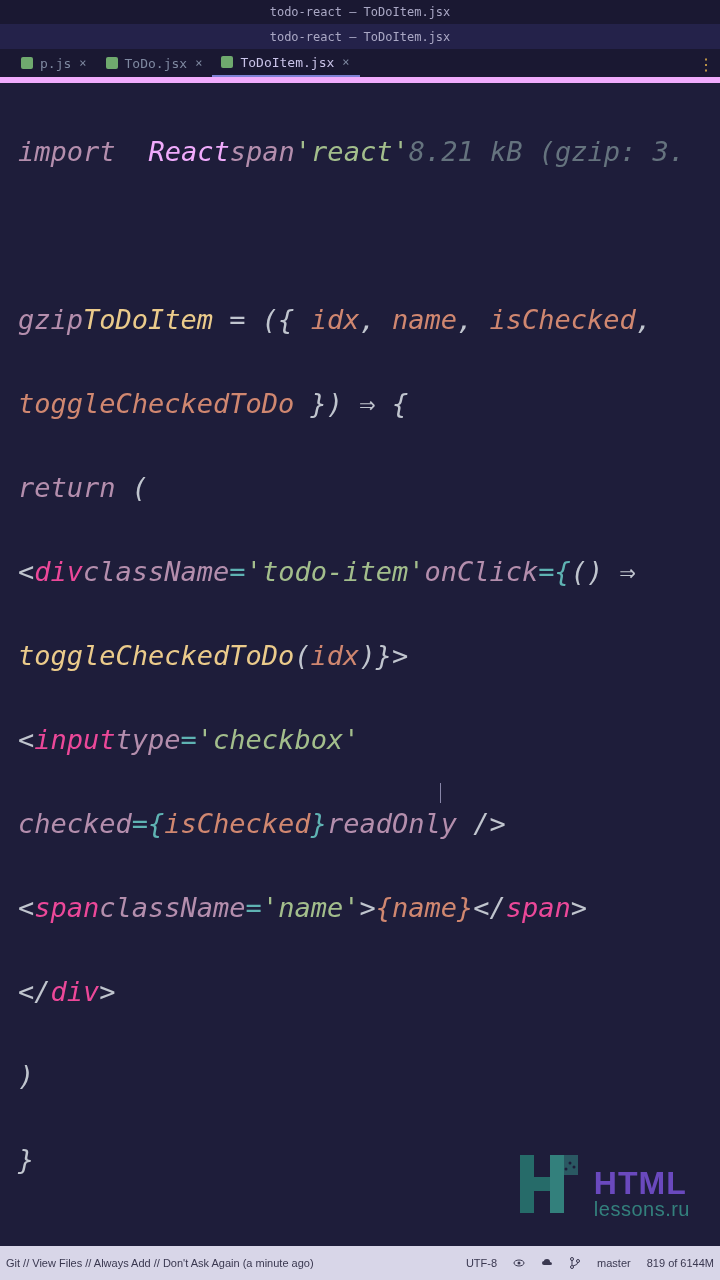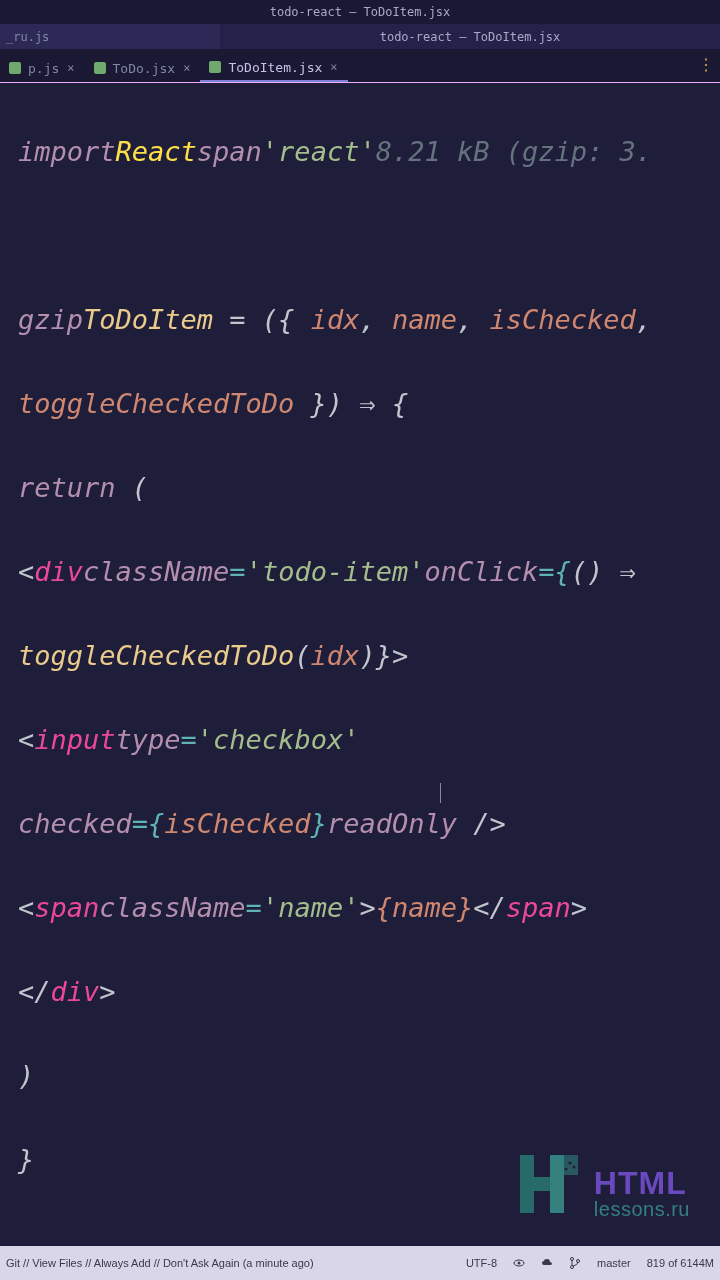--- a/index.html
+++ b/index.html
@@ -41,22 +41,22 @@
     flex: 1;
     text-align: center;
     font-size: 12px;
     color: #aaa8c5;
   }
   .tabbar {
     height: 34px;
     background: #1a1832;
     display: flex;
     align-items: flex-end;
-    padding-left: 0;
-    border-bottom: 1px solid #f0abfc;
+    padding-left: 12px;
+    border-bottom: 6px solid #f0abfc;
     position: relative;
   }
   .tab {
     display: flex;
     align-items: center;
     height: 28px;
     padding: 0 8px;
     font-size: 13px;
     color: #7f89a1;
     gap: 6px;
@@ -97,21 +97,21 @@
   .code {
     font-size: 27px;
     line-height: 42px;
     padding-left: 18px;
     font-family: "Menlo", "Consolas", monospace;
     font-style: italic;
     white-space: pre;
   }
   .line { height: 42px; display: flex; align-items: center;}
   .tok-kw { color: #b48ead; font-style: italic; }
-  .tok-var { color: #fde047; font-style: italic;}
+  .tok-var { color: #f0abfc; font-style: italic; margin-left: 33px;}
   .tok-str { color: #a3be8c; }
   .tok-meta { color: #65737e; font-style: italic;}
   .tok-fn { color: #ebcb8b; }
   .tok-param { color: #d08770; }
   .tok-punc { color: #c0c5ce; }
   .tok-op { color: #5fb3b3; }
   .tok-tag { color: #ec4899; }
   .tok-attr { color: #b48ead; font-style: italic;}
   .tok-jsx-brace { color: #d08770; }
   .tok-ident2 { color: #d08770; }
@@ -161,23 +161,20 @@
   .branch-icon svg, .eye-icon svg, .cloud-icon svg { display:block; }
 </style>
 </head>
 <body>
 
 <div class="titlebar">
   <span>todo-react – ToDoItem.jsx</span>
 </div>
 
 <div class="topbar">
-  <div class="topbar-left">
-    <span>_ru.js</span>
-  </div>
   <div class="topbar-title">todo-react – ToDoItem.jsx</div>
 </div>
 
 <div class="tabbar">
   <div class="tab">
     <span class="tab-icon">
       <svg width="12" height="12">
           <rect width="12" height="12" rx="2" fill="#6fa96e"></rect>
         </svg>
     </span>

